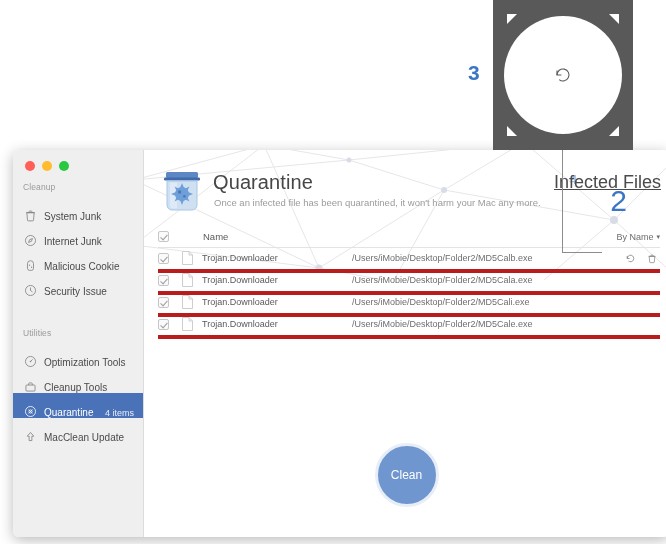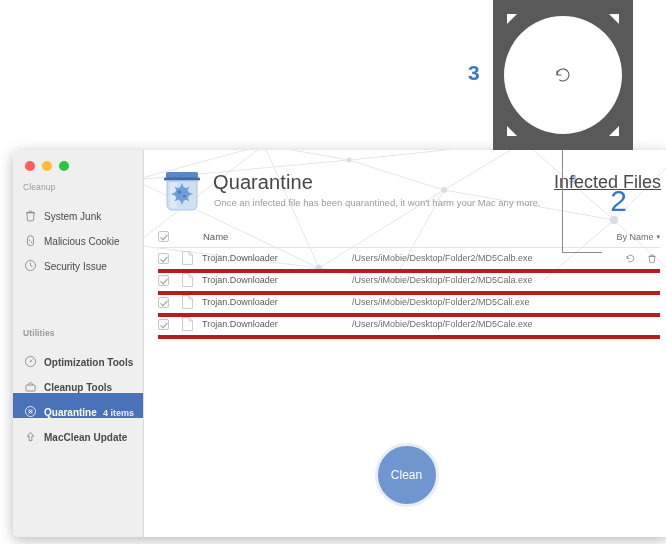--- a/index.html
+++ b/index.html
@@ -347,41 +347,48 @@
       <div class="side-label">Cleanup</div>
 
       <div class="side-item">
         <svg class="s-icon" viewBox="0 0 16 16">
           <path d="M3.5 4.5 h9 l-0.8 9.2 a1 1 0 0 1 -1 0.9 h-5.4 a1 1 0 0 1 -1 -0.9 z" fill="none" stroke="#808080" stroke-width="1"></path>
           <path d="M2.6 4.5 h10.8 M6.3 4.5 v-1.3 a0.7 0.7 0 0 1 0.7 -0.7 h2 a0.7 0.7 0 0 1 0.7 0.7 v1.3" fill="none" stroke="#808080" stroke-width="1"></path>
         </svg>
         <span class="s-text">System Junk</span>
       </div>
 
+      <div class="side-item">
+        <svg class="s-icon" viewBox="0 0 16 16">
+          <circle cx="8" cy="8" r="6.2" fill="none" stroke="#808080" stroke-width="1"></circle>
+          <path d="M10.4 5.6 L6.9 7 L5.6 10.4 L9.1 9 z" fill="none" stroke="#808080" stroke-width="1"></path>
+        </svg>
+        <span class="s-text">Internet Junk</span>
+      </div>
 
       <div class="side-item">
         <svg class="s-icon" viewBox="0 0 16 16">
           <path d="M4.3 5.8 a3.7 3.7 0 0 1 7.4 0 v5.6 a2.6 2.6 0 0 1 -2.6 2.6 h-2.2 a2.6 2.6 0 0 1 -2.6 -2.6 z" fill="none" stroke="#808080" stroke-width="1"></path>
           <circle cx="6.8" cy="7.6" r="0.8" fill="#808080"></circle>
           <circle cx="9.3" cy="10" r="0.8" fill="#808080"></circle>
         </svg>
         <span class="s-text">Malicious Cookie</span>
       </div>
 
 
       <div class="side-item">
         <svg class="s-icon" viewBox="0 0 16 16">
           <circle cx="8" cy="8" r="6.2" fill="none" stroke="#808080" stroke-width="1"></circle>
           <path d="M8 4.4 V8 L10.4 9.6" fill="none" stroke="#808080" stroke-width="1"></path>
         </svg>
         <span class="s-text">Security Issue</span>
       </div>
     </div>
 
-    <div class="side-section" style="top:178px;font-weight:bold;">
+    <div class="side-section" style="top:178px;">
       <div class="side-label">Utilities</div>
 
       <div class="side-item">
         <svg class="s-icon" viewBox="0 0 16 16">
           <circle cx="8" cy="8" r="6.2" fill="none" stroke="#808080" stroke-width="1"></circle>
           <path d="M10.6 5.4 L7.4 8.6" fill="none" stroke="#808080" stroke-width="1"></path>
           <circle cx="8" cy="8" r="0.9" fill="#808080"></circle>
         </svg>
         <span class="s-text">Optimization Tools</span>
       </div>

